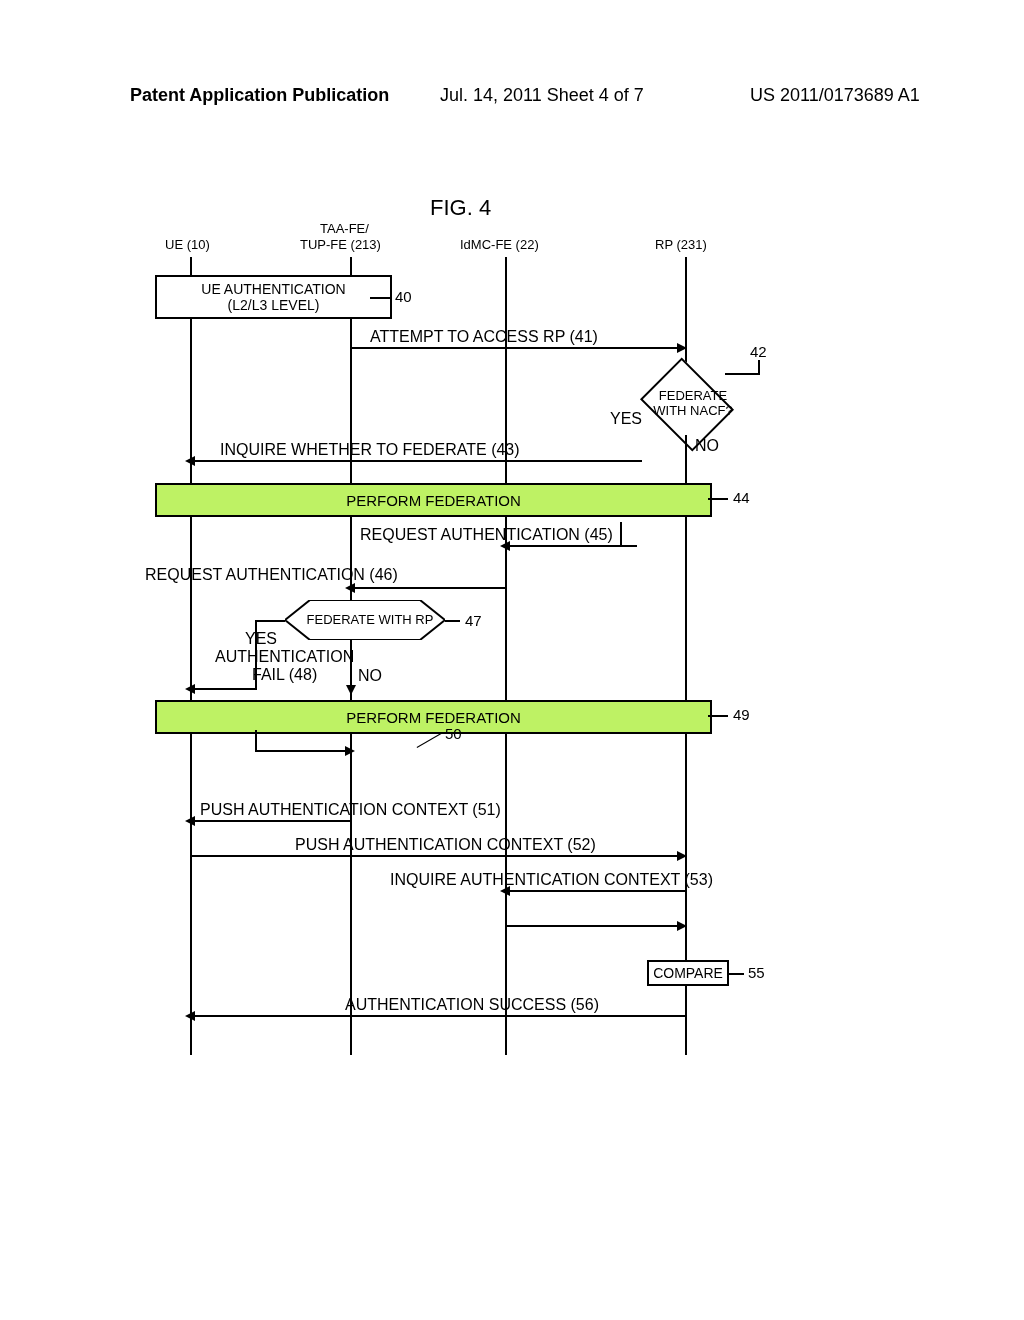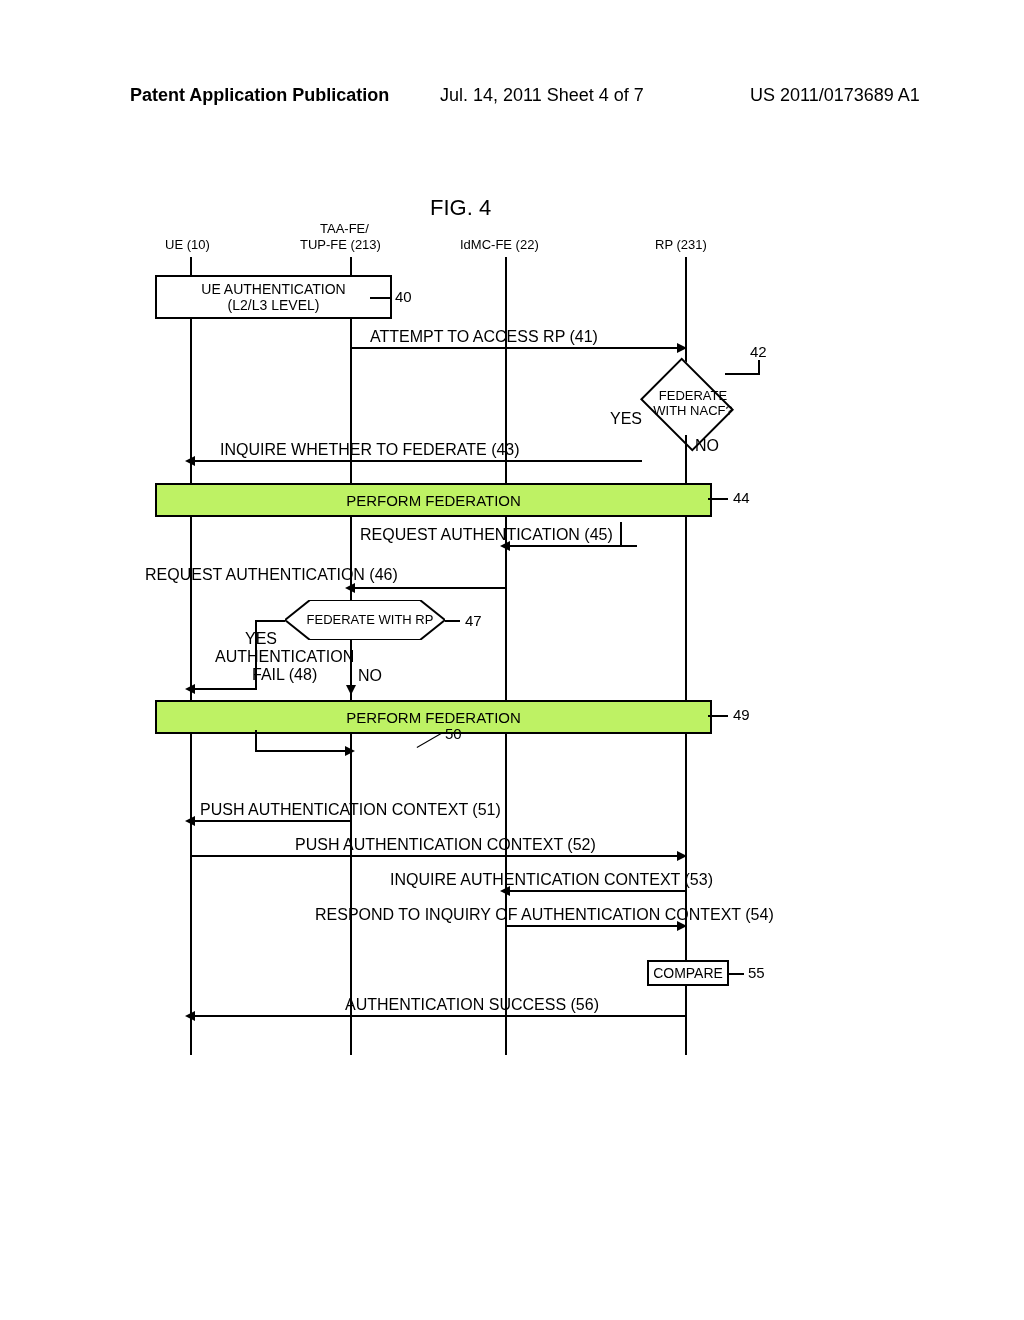--- a/index.html
+++ b/index.html
@@ -245,21 +245,20 @@
   <div class="arrow-line" style="left:37px; top:640px; width:490px;"></div>
   <div class="arrow-head-right" style="left:522px; top:636px;"></div>
   <div class="msg-label" style="left:140px; top:621px;">PUSH AUTHENTICATION CONTEXT (52)</div>
 
   <div class="arrow-line" style="left:352px; top:675px; width:178px;"></div>
   <div class="arrow-head-left" style="left:345px; top:671px;"></div>
   <div class="msg-label" style="left:235px; top:656px;">INQUIRE AUTHENTICATION CONTEXT (53)</div>
 
   <div class="arrow-line" style="left:352px; top:710px; width:175px;"></div>
   <div class="arrow-head-right" style="left:522px; top:706px;"></div>
-  <div class="msg-label" style="left:160px; top:691px;">RESPOND TO INQUIRY OF AUTHENTICATION CONTEXT (54)</div>
 
   <div class="box" style="left:492px; top:745px; width:82px; height:26px;">COMPARE</div>
   <div class="ref-line" style="left:574px; top:758px; width:15px; height:2px;"></div>
   <div class="ref-label" style="left:593px; top:749px;">55</div>
 
   <div class="arrow-line" style="left:37px; top:800px; width:493px;"></div>
   <div class="arrow-head-left" style="left:30px; top:796px;"></div>
   <div class="msg-label" style="left:190px; top:781px;">AUTHENTICATION SUCCESS (56)</div>
 
 </div>

